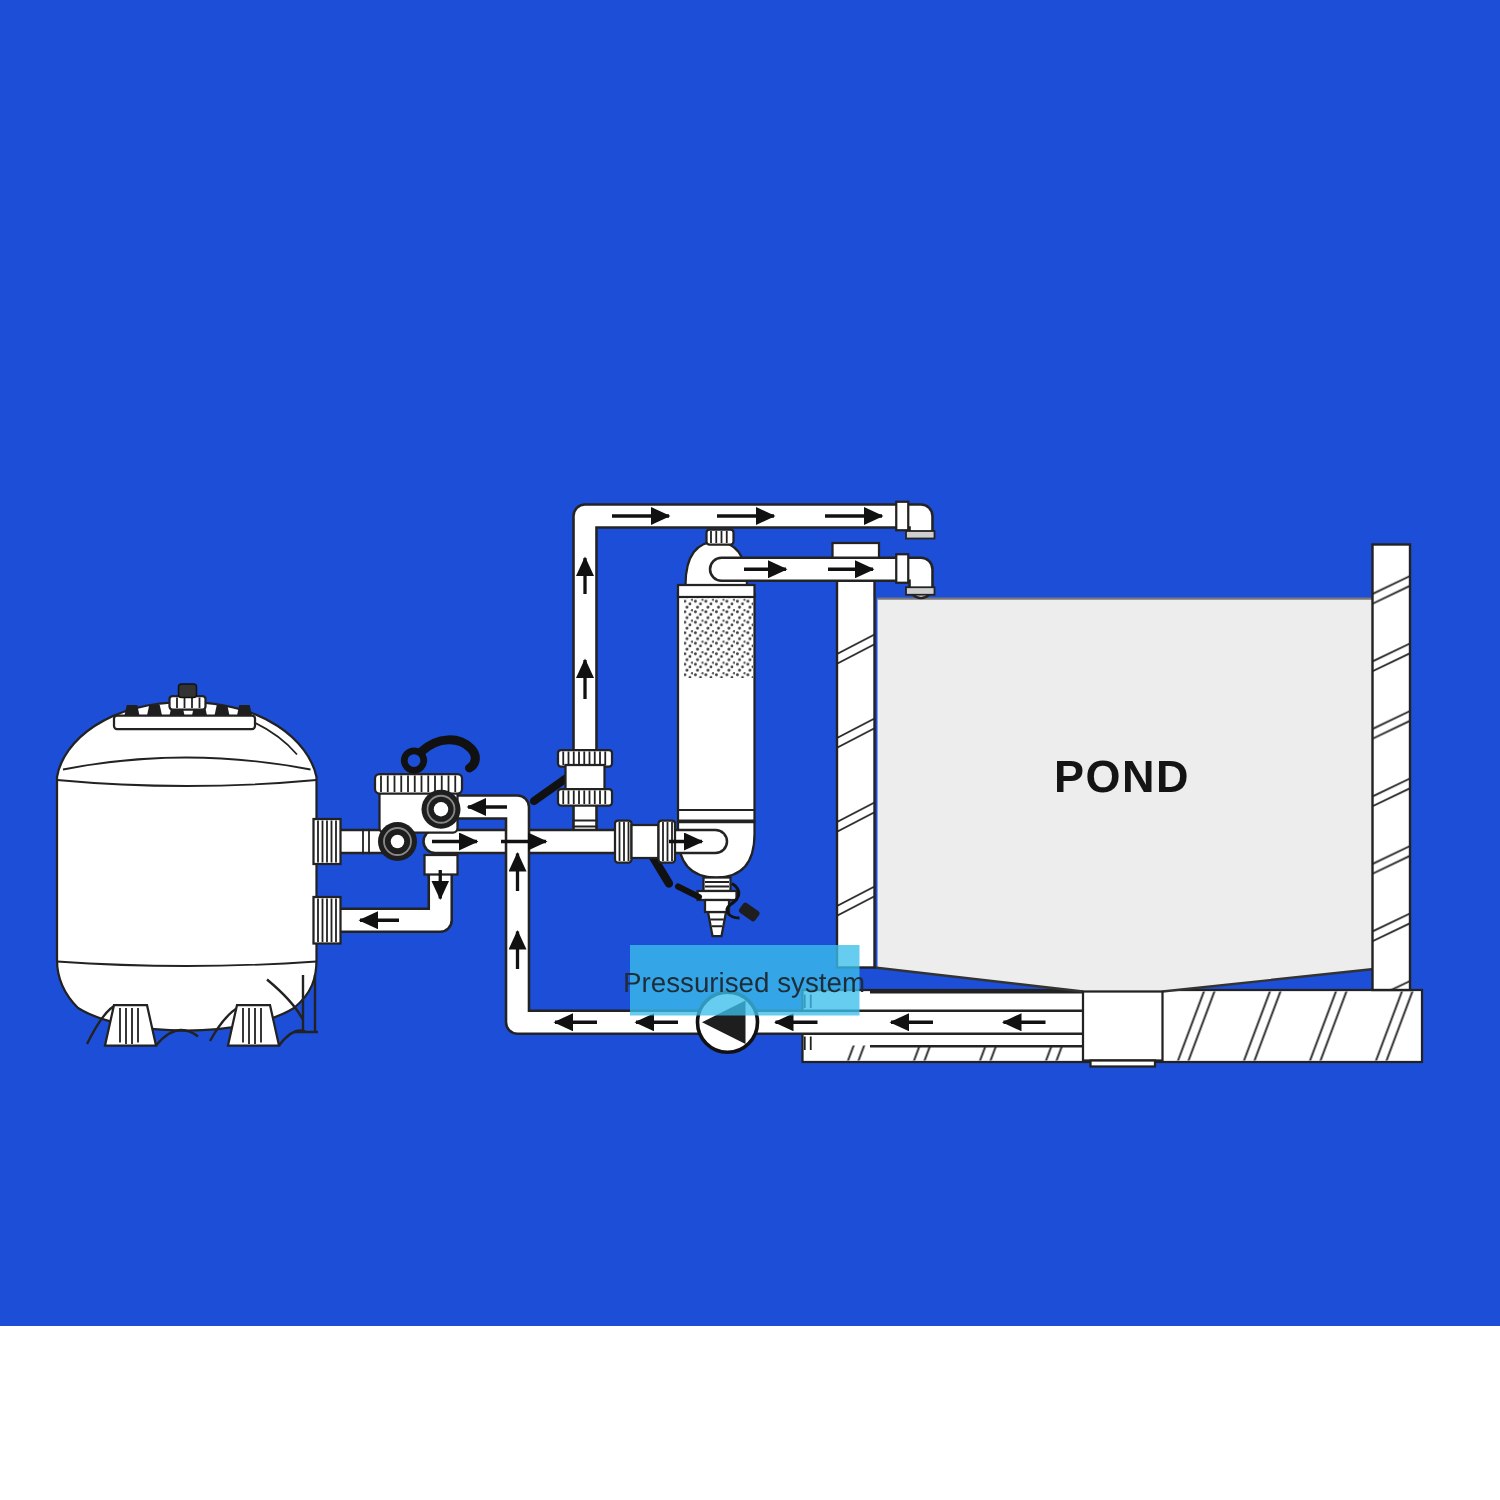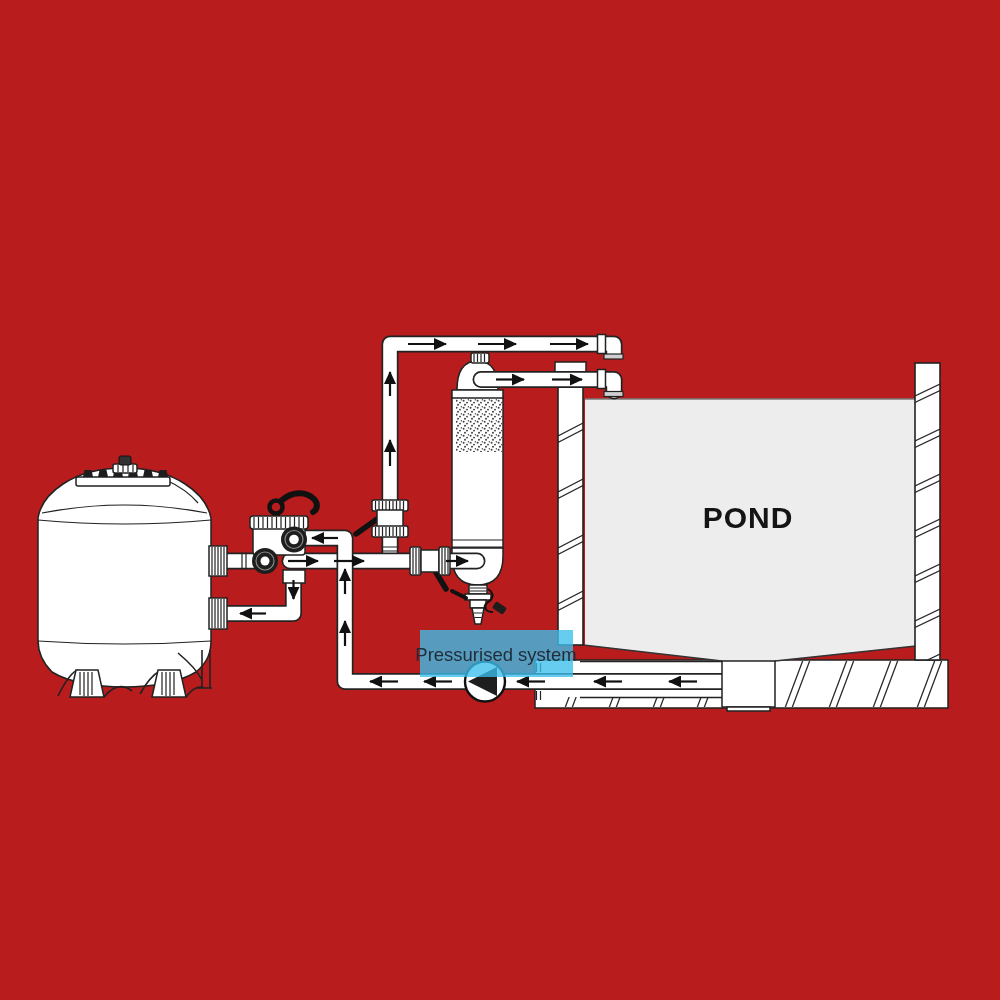--- a/index.html
+++ b/index.html
@@ -1,17 +1,17 @@
 <!DOCTYPE html>
 <html><head>
 <meta charset="utf-8">
 <title>Pressurised pond filtration system diagram</title>
 <style>
   html,body{margin:0;padding:0;background:#fff;}
-  .stage{position:relative;width:1000px;height:1000px;background:#b91c1c;overflow:hidden;
+  .stage{position:relative;width:1000px;height:884px;background:#1d4ed8;overflow:hidden;
          font-family:"Liberation Sans",sans-serif;}
   svg{position:absolute;left:0;top:0;}
   
   .po{fill:none;stroke:#232323;stroke-width:17;stroke-linejoin:round;}
   .pi{fill:none;stroke:#ffffff;stroke-width:13.6;stroke-linejoin:round;}
   .rnd{stroke-linecap:round;}
   .w{fill:#ffffff;stroke:#222222;stroke-width:1.5;}
   .thin{stroke:#222222;stroke-width:1.2;fill:none;}
   .med{stroke:#222222;stroke-width:1.6;fill:none;}
   .dk{fill:#1e1e1e;stroke:none;}

